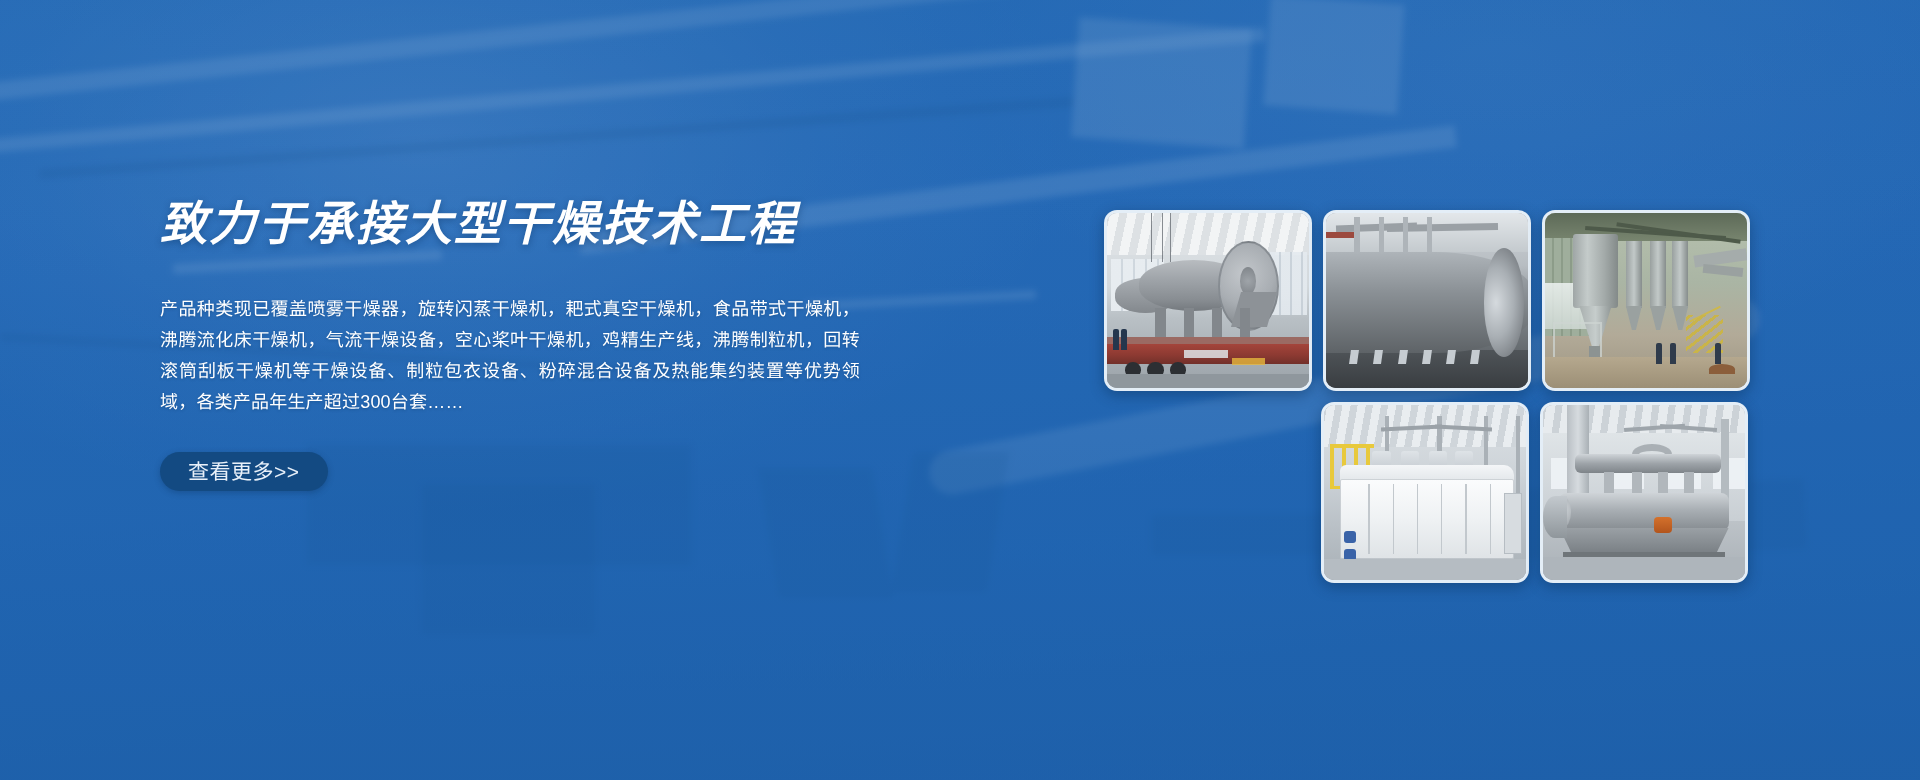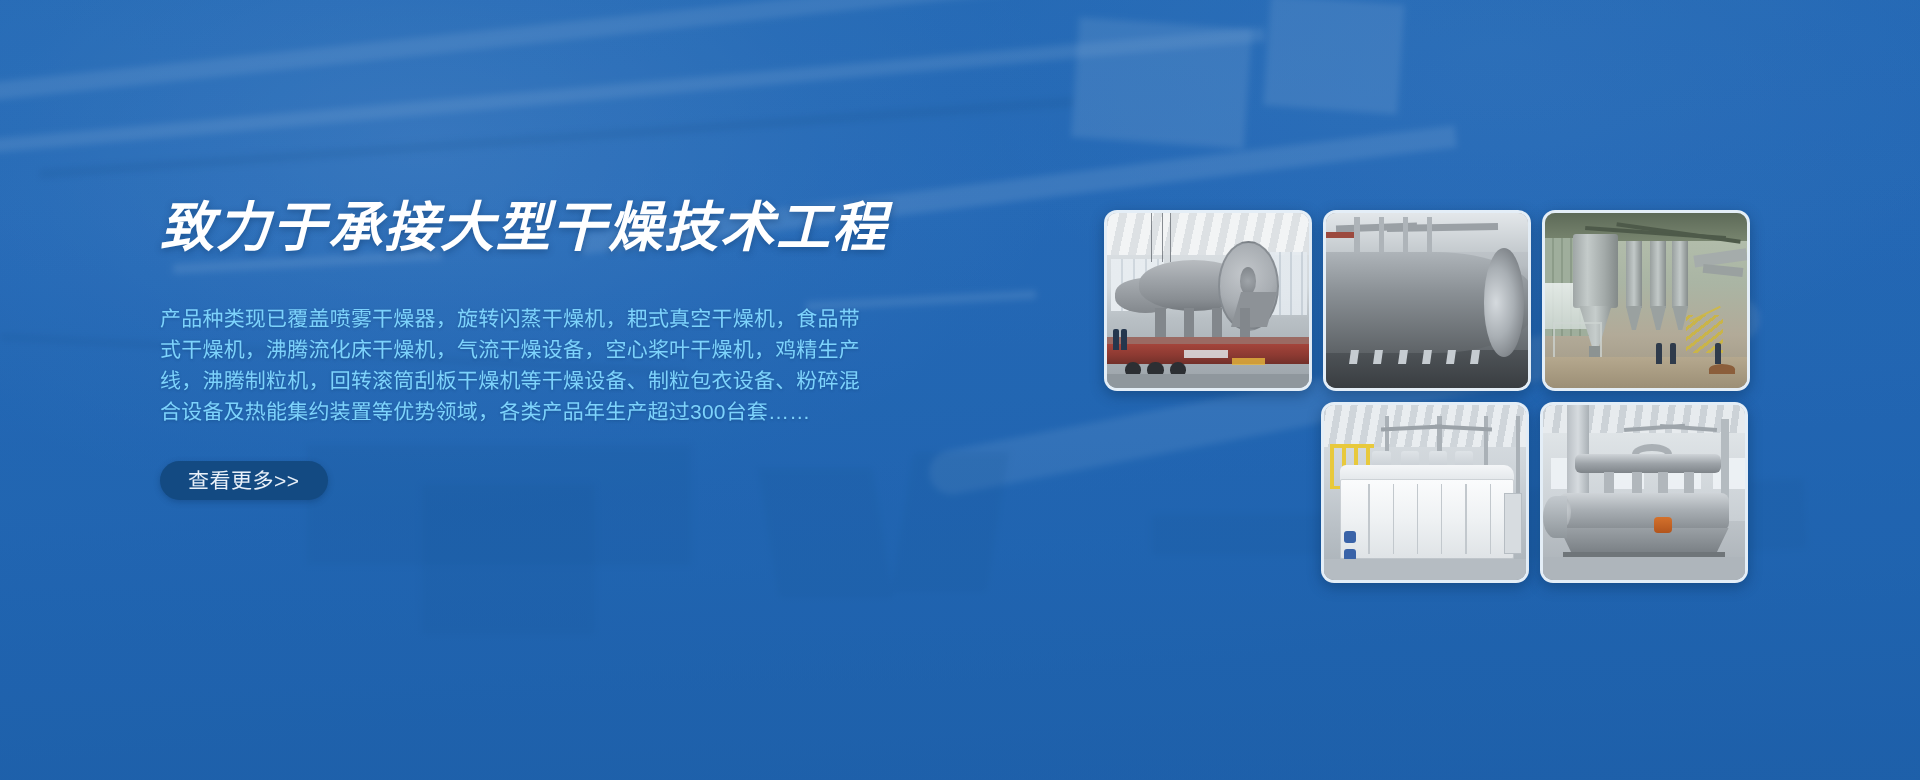--- a/index.html
+++ b/index.html
@@ -60,35 +60,35 @@
 
   
   .text-col {
     position: absolute;
     left: 160px;
     top: 196px;
     width: 720px;
   }
   .headline {
     margin: 0;
-    font-size: 54px;
+    font-size: 47px;
     line-height: 1.18;
     font-weight: 700;
     font-style: italic;
     letter-spacing: 2px;
     color: #ffffff;
     text-shadow: 0 2px 7px rgba(8,45,90,0.42);
     white-space: nowrap;
   }
   .desc {
     margin: 43px 0 0 0;
     width: 700px;
-    font-size: 21px;
+    font-size: 18px;
     line-height: 31px;
-    color: #7dd3fc;
+    color: #ffffff;
     letter-spacing: 0.2px;
     text-align: justify;
     text-shadow: 0 1px 3px rgba(10,48,92,0.33);
   }
   .more-btn {
     display: inline-block;
     margin-top: 34px;
     padding: 0 28px;
     height: 39px;
     line-height: 39px;

